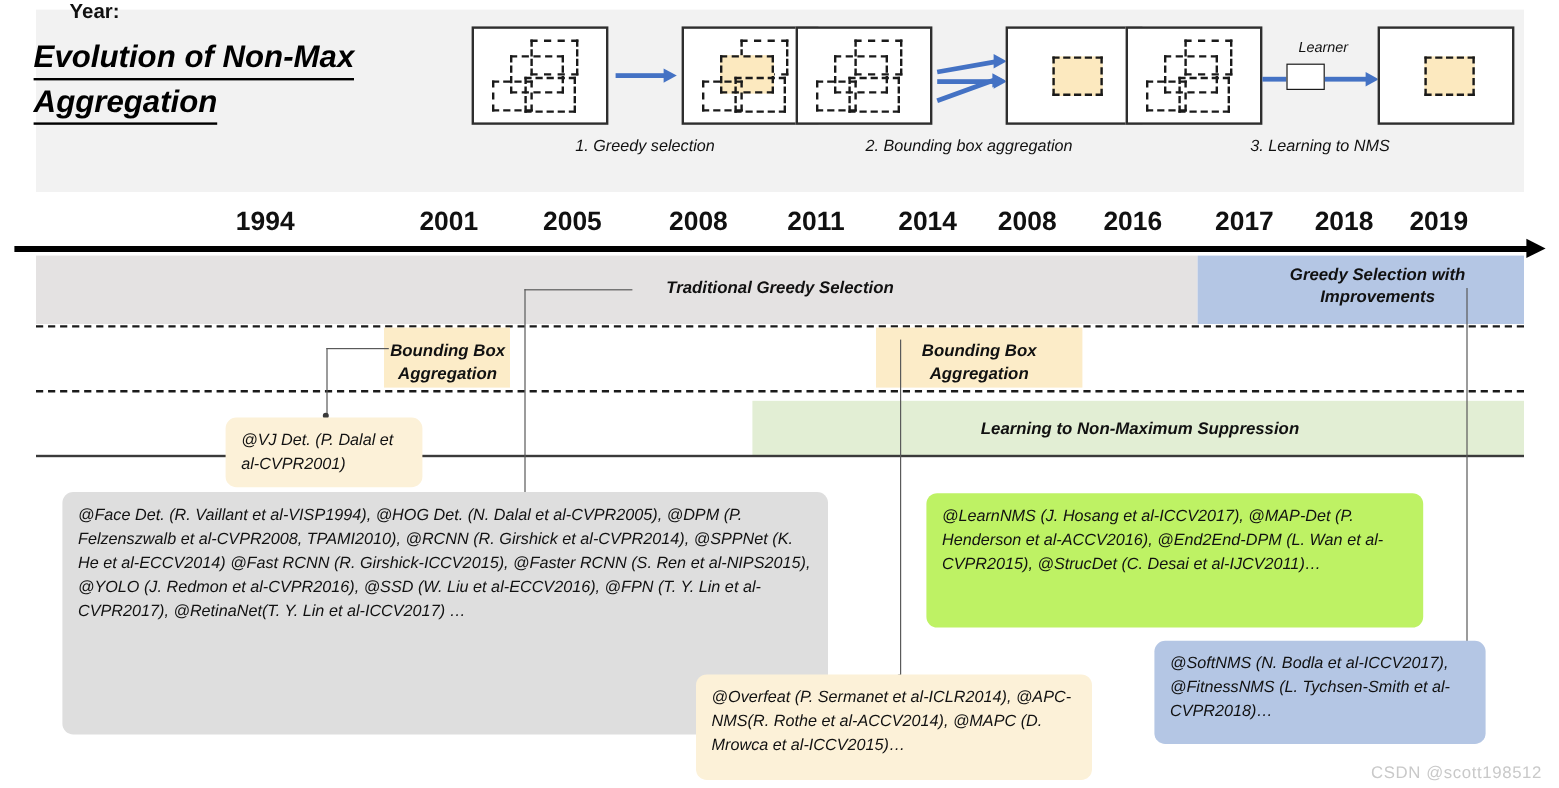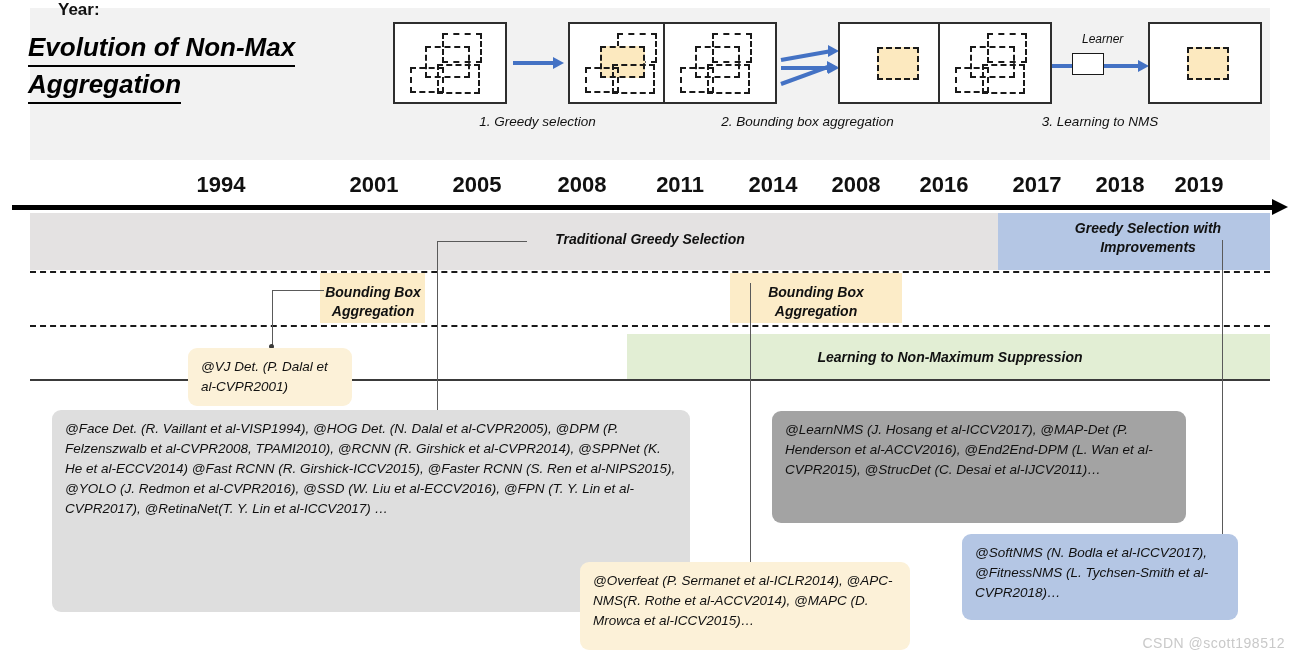--- a/index.html
+++ b/index.html
@@ -88,21 +88,21 @@
   }
   .solidline { position:absolute; height:1.8px; background:#3a3a3a; }
 
   
   .callout {
     position:absolute; border-radius:9px; padding:9px 13px;
     font-size:13.5px; font-style:italic; line-height:20px; color:#111;
   }
   .callout.gray   { background:#dedede; }
   .callout.yellow { background:#fcf1d8; }
-  .callout.green  { background:#a3a3a3; }
+  .callout.green  { background:#bef264; }
   .callout.blue   { background:#b4c6e4; }
 
   
   .conn { position:absolute; background:#5a5a5a; }
   .conn-dot {
     position:absolute; width:5px; height:5px; border-radius:50%;
     background:#3a3a3a;
   }
 
   #watermark {

